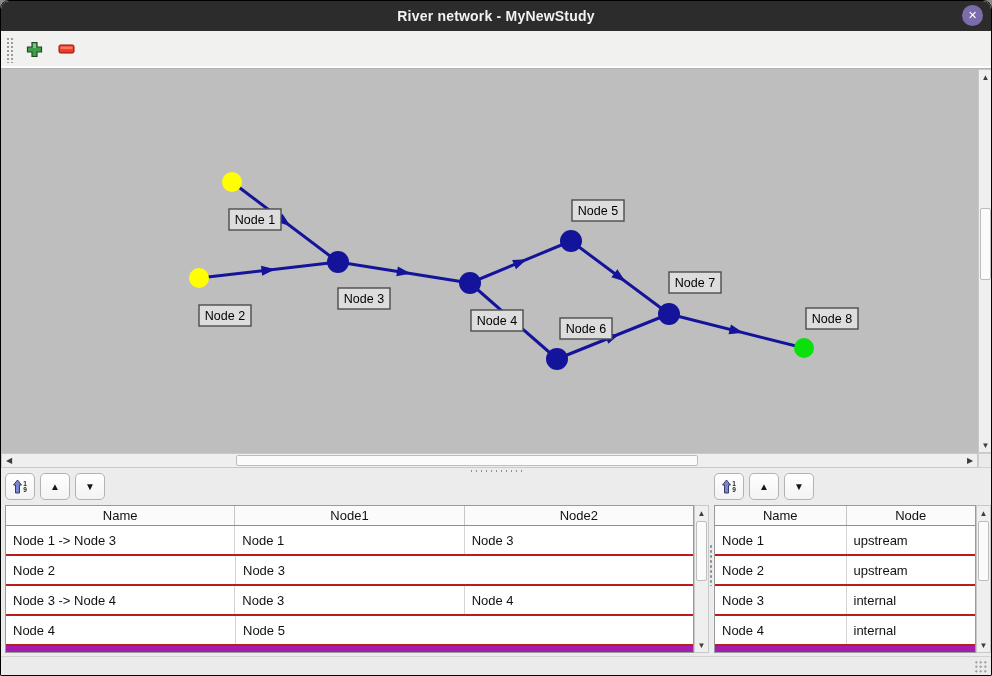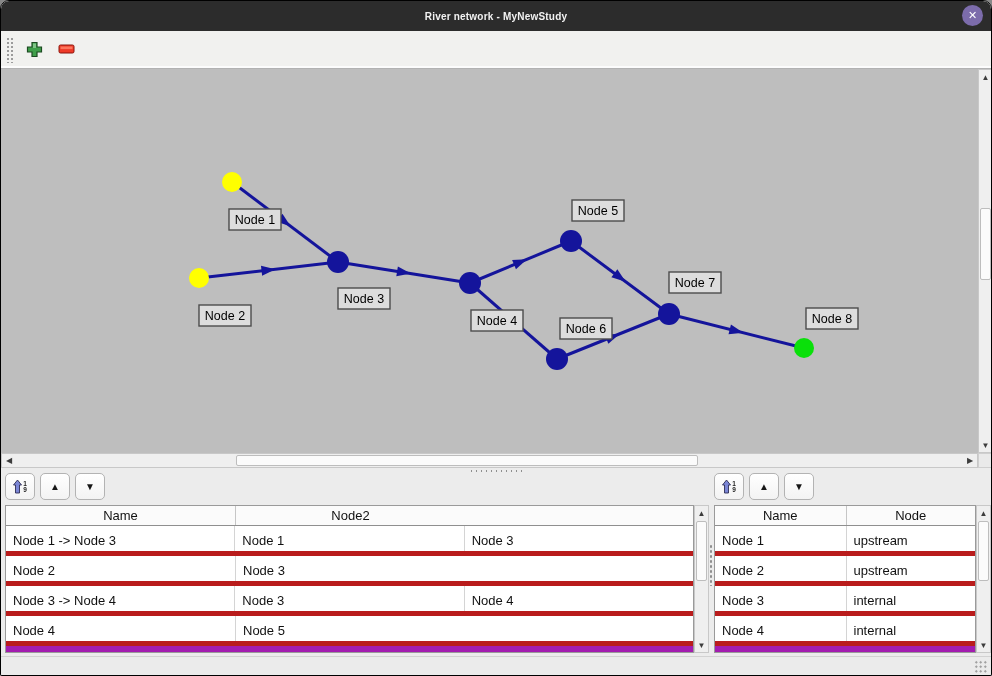--- a/index.html
+++ b/index.html
@@ -11,21 +11,21 @@
     background:#ececec; border:1px solid #000;
     border-radius:9px 9px 2px 2px; overflow:hidden;
   }
 
   
   .titlebar {
     position:absolute; top:0; left:0; width:100%; height:30px;
     background:#2c2c2c; border-radius:8px 8px 0 0;
     display:flex; align-items:center; justify-content:center;
   }
-  .title { color:#f2f2f2; font-size:10px; font-weight:bold; letter-spacing:.2px; }
+  .title { color:#f2f2f2; font-size:14px; font-weight:bold; letter-spacing:.2px; }
   .close-btn {
     position:absolute; right:8px; top:4px; width:21px; height:21px;
     border-radius:50%; background:#7c6cab; color:#fff;
     display:flex; align-items:center; justify-content:center;
     font-size:11px; font-weight:bold; cursor:pointer;
   }
 
   
   .toolbar {
     position:absolute; top:30px; left:0; width:100%; height:38px;
@@ -97,21 +97,21 @@
                line-height:6px; color:#222; font-weight:bold; }
 
   
   .table-wrap { position:absolute; top:504px; height:148px; display:flex; }
   #table-left  { left:4px;  width:704px; }
   #table-right { left:713px; width:277px; }
   .tbl { background:#a21caf; border:1px solid #9a9a9a; overflow:hidden; flex:1; }
   .thead { display:flex; height:20px; background:#fbfbfb; border-bottom:1px solid #8f8f8f; }
   .th { font-size:13px; color:#111; text-align:center; line-height:19px; cursor:pointer; }
   .th + .th { border-left:1px solid #c6c6c6; }
-  .trow { display:flex; height:30px; background:#fff; border-bottom:5px solid #b91c1c; cursor:pointer; }
+  .trow { display:flex; height:30px; background:#fff; border-bottom:2px solid #b91c1c; cursor:pointer; }
   .td { font-size:13px; color:#111; line-height:29px; padding-left:7px;
         white-space:nowrap; overflow:hidden; }
   .td + .td { border-left:1px solid #d4d4d4; }
   #table-left  .th:nth-child(1), #table-left  .td:nth-child(1) { width:229px; }
   #table-left  .th:nth-child(2), #table-left  .td:nth-child(2) { width:230px; }
   #table-left  .th:nth-child(3), #table-left  .td:nth-child(3) { width:230px; }
   #table-right .th:nth-child(1), #table-right .td:nth-child(1) { width:131px; }
   #table-right .th:nth-child(2), #table-right .td:nth-child(2) { width:130px; }
   .tbl-scroll { position:relative; width:15px; height:148px; }
 
@@ -269,20 +269,21 @@
     </span>
     <span class="sq-btn">
       <span class="tri">▼</span>
     </span>
   </div>
 
   <div class="table-wrap" id="table-left">
     <div class="tbl">
       <div class="thead">
           <div class="th">Name</div>
+          <div class="th">Node1</div>
           <div class="th">Node2</div>
         </div>
       <div class="tbody">
           <div class="trow">
             <div class="td">Node 1 -&gt; Node 3</div>
             <div class="td">Node 1</div>
             <div class="td">Node 3</div>
           </div>
           <div class="trow">
             <div class="td">Node 2</div>

